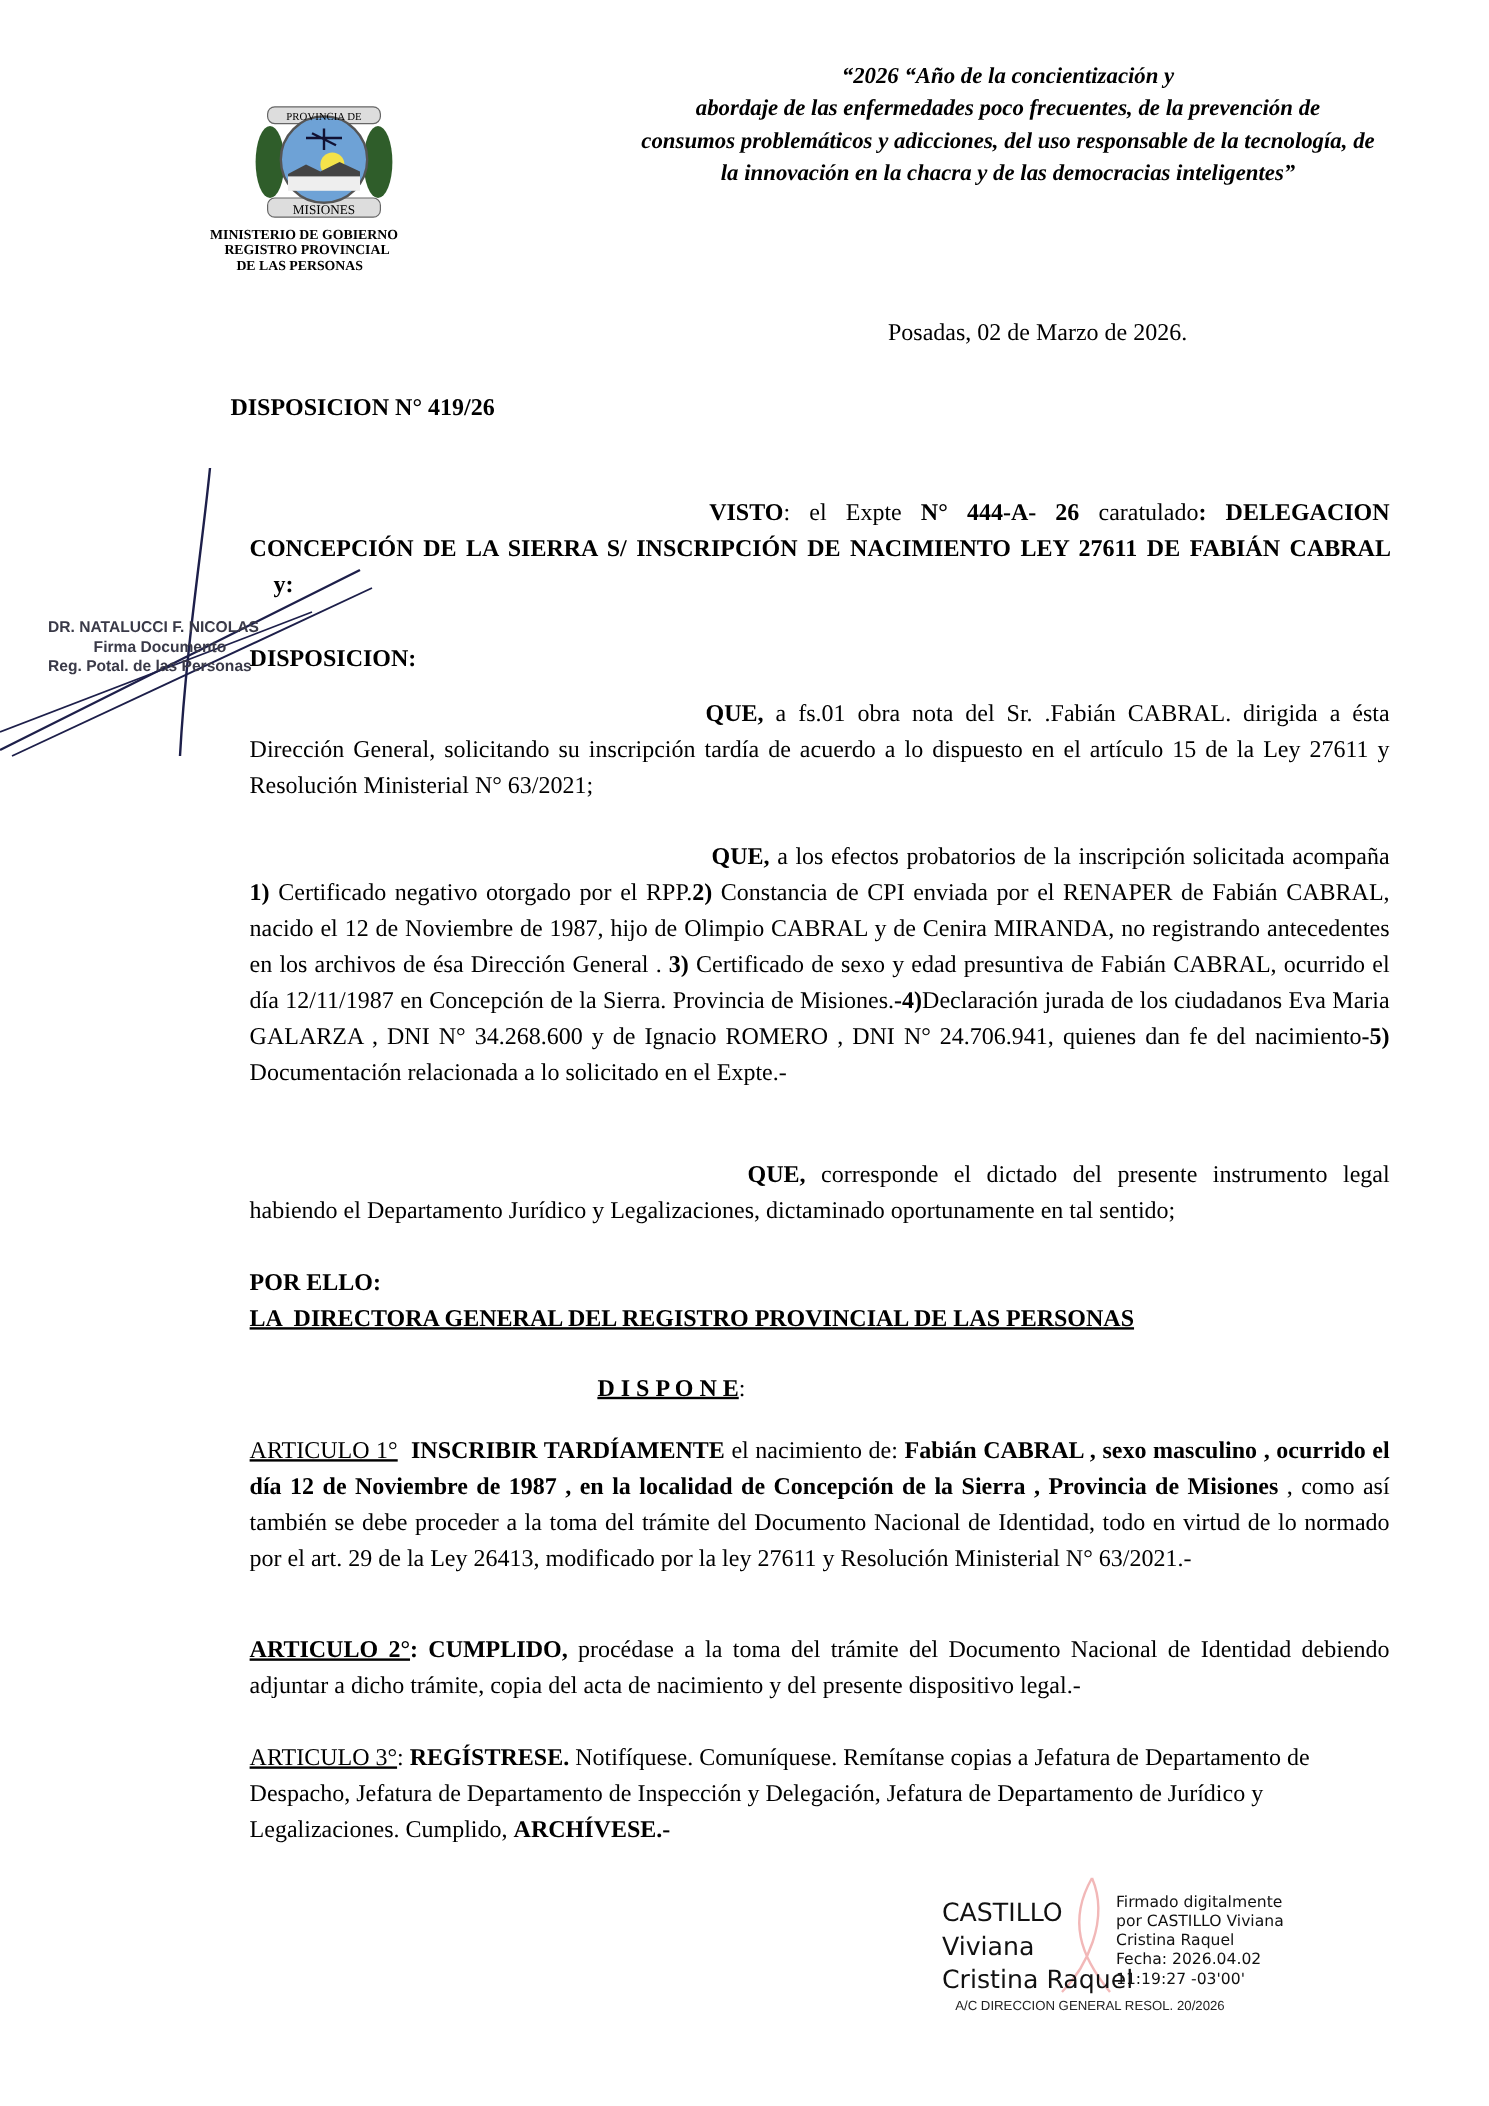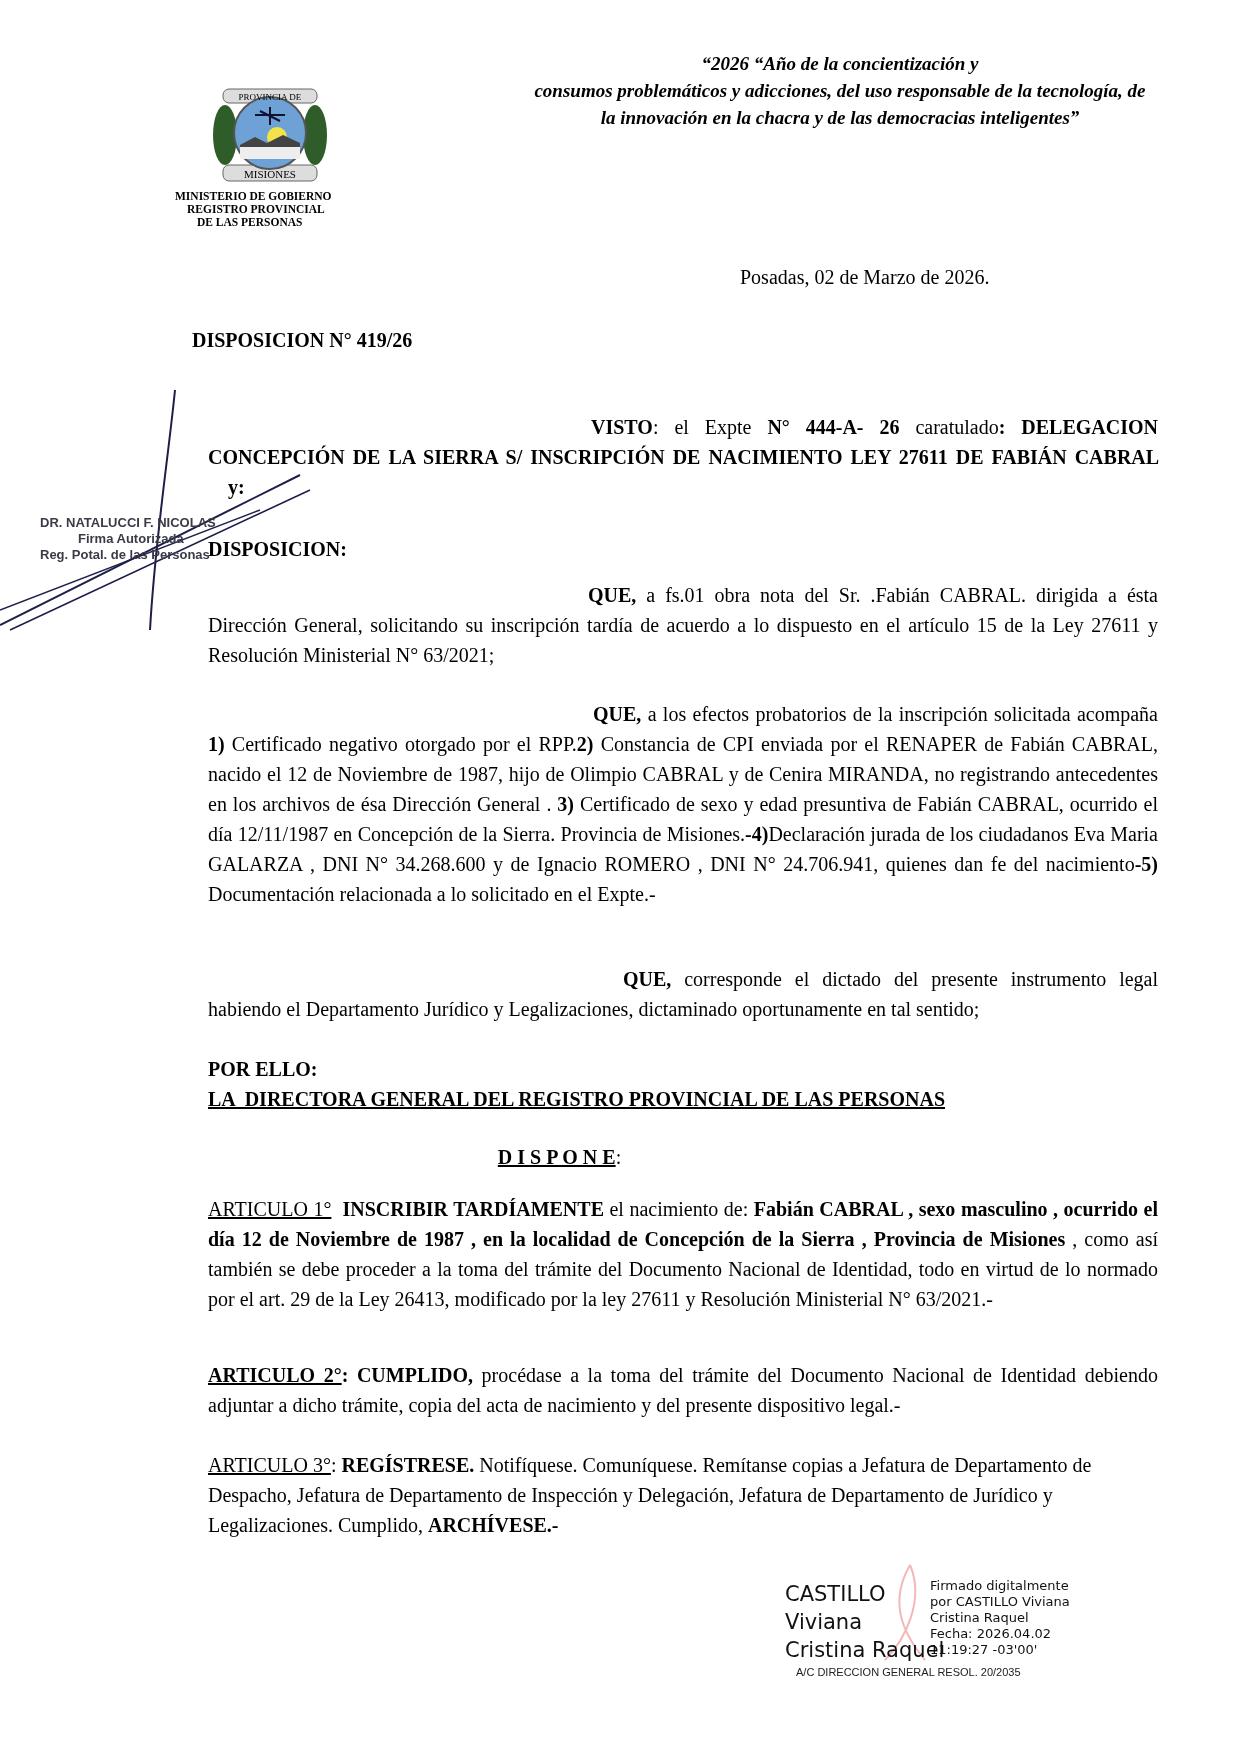--- a/index.html
+++ b/index.html
@@ -26,20 +26,21 @@
   .sig-stamp { left:40px; top:515px; font-family:"Liberation Sans", sans-serif; font-weight:bold; font-size:13px; color:#3a3a48; line-height:16px; }
   .digsig-name { left:785px; top:1580px; font-family:"DejaVu Sans", sans-serif; font-size:21px; line-height:28px; color:#111; }
   .digsig-detail { left:930px; top:1578px; font-family:"DejaVu Sans", sans-serif; font-size:13px; line-height:16px; color:#111; }
   .digsig-foot { left:796px; top:1666px; font-family:"Liberation Sans", sans-serif; font-size:11px; color:#222; }
 </style>
 </head>
 <body>
 
 <div class="abs motto">
   <div>“2026 “Año de la concientización y</div>
+  <div>abordaje de las enfermedades poco frecuentes, de la prevención de</div>
   <div>consumos problemáticos y adicciones, del uso responsable de la tecnología, de</div>
   <div>la innovación en la chacra y de las democracias inteligentes”</div>
 </div>
 
 <div class="abs logo">
   <svg width="130" height="115" viewBox="0 0 130 115">
     <ellipse cx="20" cy="60" rx="12" ry="30" fill="#2f5d2a"></ellipse>
     <ellipse cx="110" cy="60" rx="12" ry="30" fill="#2f5d2a"></ellipse>
     <rect x="18" y="14" width="94" height="14" rx="6" fill="#ddd" stroke="#666"></rect>
     <rect x="18" y="90" width="94" height="16" rx="6" fill="#ddd" stroke="#666"></rect>
@@ -99,32 +100,32 @@
 </div>
 
 <svg class="abs" style="left:0; top:380px;" width="320" height="260">
   <path d="M175 10 C168 80 155 160 150 250" stroke="#1d1f4a" stroke-width="2" fill="none"></path>
   <path d="M0 245 L300 95" stroke="#1d1f4a" stroke-width="2" fill="none"></path>
   <path d="M10 250 L310 110" stroke="#1d1f4a" stroke-width="1.6" fill="none"></path>
   <path d="M0 230 L260 130" stroke="#1d1f4a" stroke-width="1.4" fill="none"></path>
 </svg>
 <div class="abs sig-stamp">
   <div>DR. NATALUCCI F. NICOLAS</div>
-  <div style="padding-left:38px;">Firma Autorizada</div>
+  <div style="padding-left:38px;">Firma Documento</div>
   <div>Reg. Potal. de las Personas</div>
 </div>
 
 <svg class="abs" style="left:880px; top:1560px;" width="60" height="110">
   <path d="M30 5 C10 40 20 70 45 100 M30 5 C45 40 25 80 5 100" stroke="#f2b8b8" stroke-width="2" fill="none"></path>
 </svg>
 <div class="abs digsig-name">
   <div>CASTILLO</div>
   <div>Viviana</div>
   <div>Cristina Raquel</div>
 </div>
 <div class="abs digsig-detail">
   <div>Firmado digitalmente</div>
   <div>por CASTILLO Viviana</div>
   <div>Cristina Raquel</div>
   <div>Fecha: 2026.04.02</div>
   <div>11:19:27 -03'00'</div>
 </div>
-<div class="abs digsig-foot">A/C DIRECCION GENERAL RESOL. 20/2035</div>
+<div class="abs digsig-foot">A/C DIRECCION GENERAL RESOL. 20/2026</div>
 
 </body></html>

